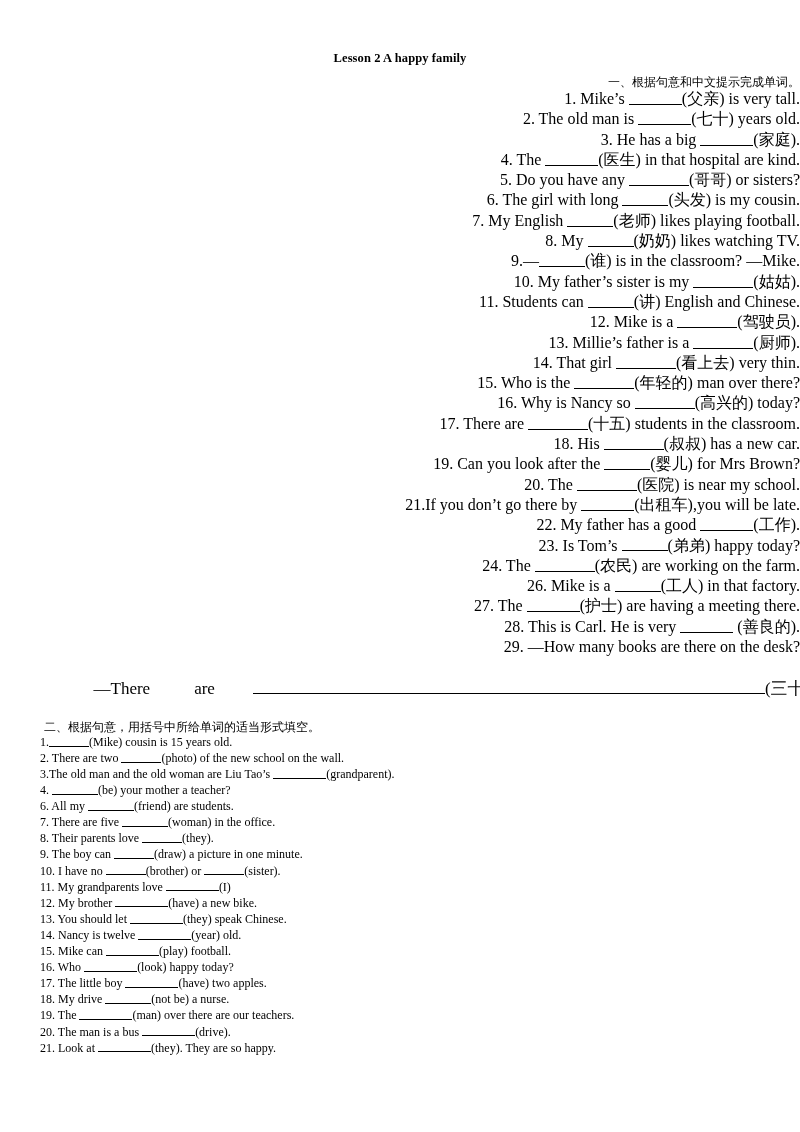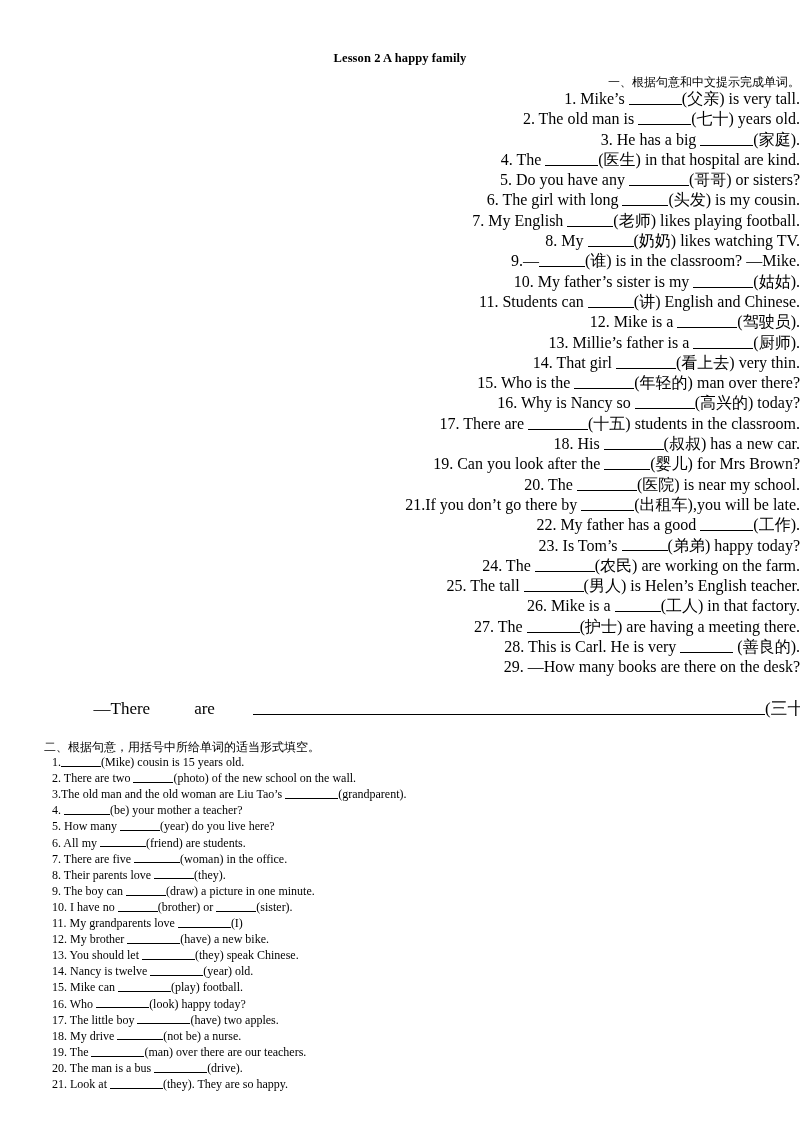--- a/index.html
+++ b/index.html
@@ -50,21 +50,21 @@
     padding-left: 44px;
     white-space: pre;
     margin: 0;
   }
   .sec1 { padding-top: 1px; text-align: right; }
 
   
   .sec2 .q-item {
     font-size: 12px;
     line-height: 16.1px;
-    padding-left: 52px;
+    padding-left: 40px;
     white-space: pre;
     margin: 0;
   }
 
   
   .blank {
     display: inline-block;
     border-bottom: 1px solid #000;
     vertical-align: baseline;
     height: 0.92em;
@@ -120,39 +120,37 @@
         <div class="q-item"><span>15. </span><span>Who is the </span><span class="blank b-lg"></span><span>(年轻的) man over there?</span></div>
         <div class="q-item"><span>16. </span><span>Why is Nancy so </span><span class="blank b-lg"></span><span>(高兴的) today?</span></div>
         <div class="q-item"><span>17. </span><span>There are </span><span class="blank b-lg"></span><span>(十五) students in the classroom.</span></div>
         <div class="q-item"><span>18. </span><span>His </span><span class="blank b-lg"></span><span>(叔叔) has a new car.</span></div>
         <div class="q-item"><span>19. </span><span>Can you look after the </span><span class="blank b-sm"></span><span>(婴儿) for Mrs Brown?</span></div>
         <div class="q-item"><span>20. </span><span>The </span><span class="blank b-lg"></span><span>(医院) is near my school.</span></div>
         <div class="q-item"><span>21.</span><span>If you don’t go there by </span><span class="blank b-md"></span><span>(出租车),you will be late.</span></div>
         <div class="q-item"><span>22. </span><span>My father has a good </span><span class="blank b-md"></span><span>(工作).</span></div>
         <div class="q-item"><span>23. </span><span>Is Tom’s </span><span class="blank b-sm"></span><span>(弟弟) happy today?</span></div>
         <div class="q-item"><span>24. </span><span>The </span><span class="blank b-lg"></span><span>(农民) are working on the farm.</span></div>
-        <div class="q-item"><span>25. </span><span>The tall </span><span class="blank b-lg"></span><span>(男人) is Helen’s English teacher.</span></div>
         <div class="q-item"><span>26. </span><span>Mike is a </span><span class="blank b-sm"></span><span>(工人) in that factory.</span></div>
         <div class="q-item"><span>27. </span><span>The </span><span class="blank b-md"></span><span>(护士) are having a meeting there.</span></div>
         <div class="q-item"><span>28. </span><span>This is Carl. He is very </span><span class="blank b-md"></span><span> (善良的).</span></div>
         <div class="q-item"><span>29. </span><span>—How many books are there on the desk?</span><span></span></div>
       </div>
     <div class="answer-line">
       <span>—There</span><span class="gap-wide"></span><span>are</span><span class="gap-pre-long"></span><span class="blank-long"></span><span>(三十).</span>
     </div>
   </div>
 
   <div class="sec2">
     <div class="section-heading sec2-heading">二、根据句意，用括号中所给单词的适当形式填空。</div>
     <div class="q-list" id="sec2-list">
         <div class="q-item"><span>1.</span><span></span><span class="blank b-xs"></span><span>(Mike) cousin is 15 years old.</span></div>
         <div class="q-item"><span>2. </span><span>There are two </span><span class="blank b-xs"></span><span>(photo) of the new school on the wall.</span></div>
         <div class="q-item"><span>3.</span><span>The old man and the old woman are Liu Tao’s </span><span class="blank b-md"></span><span>(grandparent).</span></div>
         <div class="q-item"><span>4. </span><span></span><span class="blank b-sm"></span><span>(be) your mother a teacher?</span></div>
-        <div class="q-item"><span>5. </span><span>How many </span><span class="blank b-xs"></span><span>(year) do you live here?</span></div>
         <div class="q-item"><span>6. </span><span>All my </span><span class="blank b-sm"></span><span>(friend) are students.</span></div>
         <div class="q-item"><span>7. </span><span>There are five </span><span class="blank b-sm"></span><span>(woman) in the office.</span></div>
         <div class="q-item"><span>8. </span><span>Their parents love </span><span class="blank b-xs"></span><span>(they).</span></div>
         <div class="q-item"><span>9. </span><span>The boy can </span><span class="blank b-xs"></span><span>(draw) a picture in one minute.</span></div>
         <div class="q-item"><span>10. </span><span>I have no </span><span class="blank b-xs"></span><span>(brother) or </span><span class="blank b-xs"></span><span>(sister).</span></div>
         <div class="q-item"><span>11. </span><span>My grandparents love </span><span class="blank b-md"></span><span>(I)</span></div>
         <div class="q-item"><span>12. </span><span>My brother </span><span class="blank b-md"></span><span>(have) a new bike.</span></div>
         <div class="q-item"><span>13. </span><span>You should let </span><span class="blank b-md"></span><span>(they) speak Chinese.</span></div>
         <div class="q-item"><span>14. </span><span>Nancy is twelve </span><span class="blank b-md"></span><span>(year) old.</span></div>
         <div class="q-item"><span>15. </span><span>Mike can </span><span class="blank b-md"></span><span>(play) football.</span></div>

